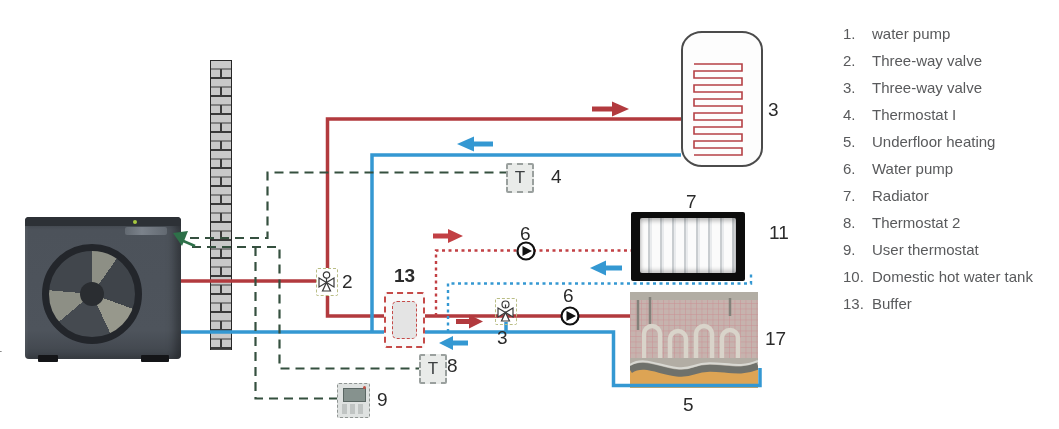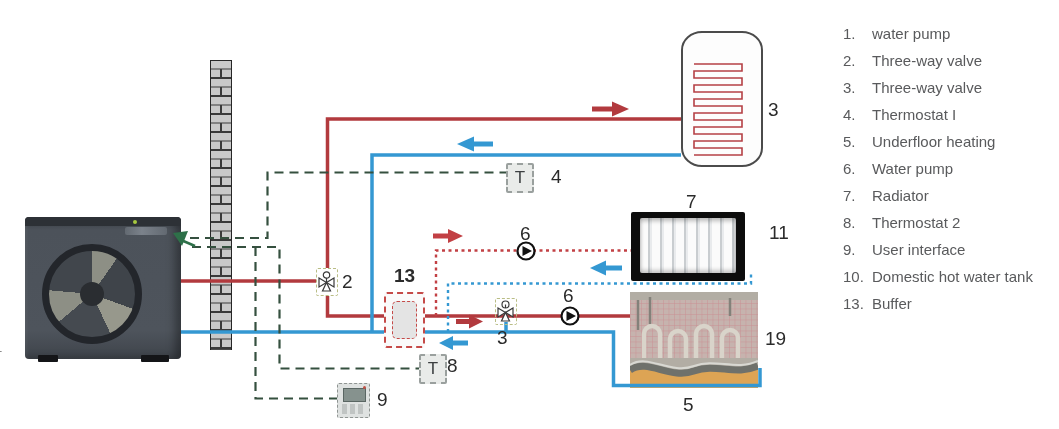--- a/index.html
+++ b/index.html
@@ -229,21 +229,21 @@
   <span class="dlabel" style="left:394px;top:266px;font-weight:bold;">13</span>
   <span class="dlabel" style="left:497px;top:328px;">3</span>
   <span class="dlabel" style="left:520px;top:224px;">6</span>
   <span class="dlabel" style="left:563px;top:286px;">6</span>
   <span class="dlabel" style="left:551px;top:167px;">4</span>
   <span class="dlabel" style="left:447px;top:356px;">8</span>
   <span class="dlabel" style="left:377px;top:390px;">9</span>
   <span class="dlabel" style="left:686px;top:192px;">7</span>
   <span class="dlabel" style="left:768px;top:100px;">3</span>
   <span class="dlabel" style="left:769px;top:223px;">11</span>
-  <span class="dlabel" style="left:765px;top:329px;">19</span>
+  <span class="dlabel" style="left:765px;top:329px;">17</span>
   <span class="dlabel" style="left:683px;top:395px;">5</span>
 
   <div class="abs legend" id="legend">
       <div class="lrow">
         <span class="lnum">1.</span>
         <span class="ltext">water pump</span>
       </div>
       <div class="lrow">
         <span class="lnum">2.</span>
         <span class="ltext">Three-way valve</span>
@@ -267,21 +267,21 @@
       <div class="lrow">
         <span class="lnum">7.</span>
         <span class="ltext">Radiator</span>
       </div>
       <div class="lrow">
         <span class="lnum">8.</span>
         <span class="ltext">Thermostat 2</span>
       </div>
       <div class="lrow">
         <span class="lnum">9.</span>
-        <span class="ltext">User interface</span>
+        <span class="ltext">User thermostat</span>
       </div>
       <div class="lrow">
         <span class="lnum">10.</span>
         <span class="ltext">Domestic hot water tank</span>
       </div>
       <div class="lrow">
         <span class="lnum">13.</span>
         <span class="ltext">Buffer</span>
       </div>
     </div>

